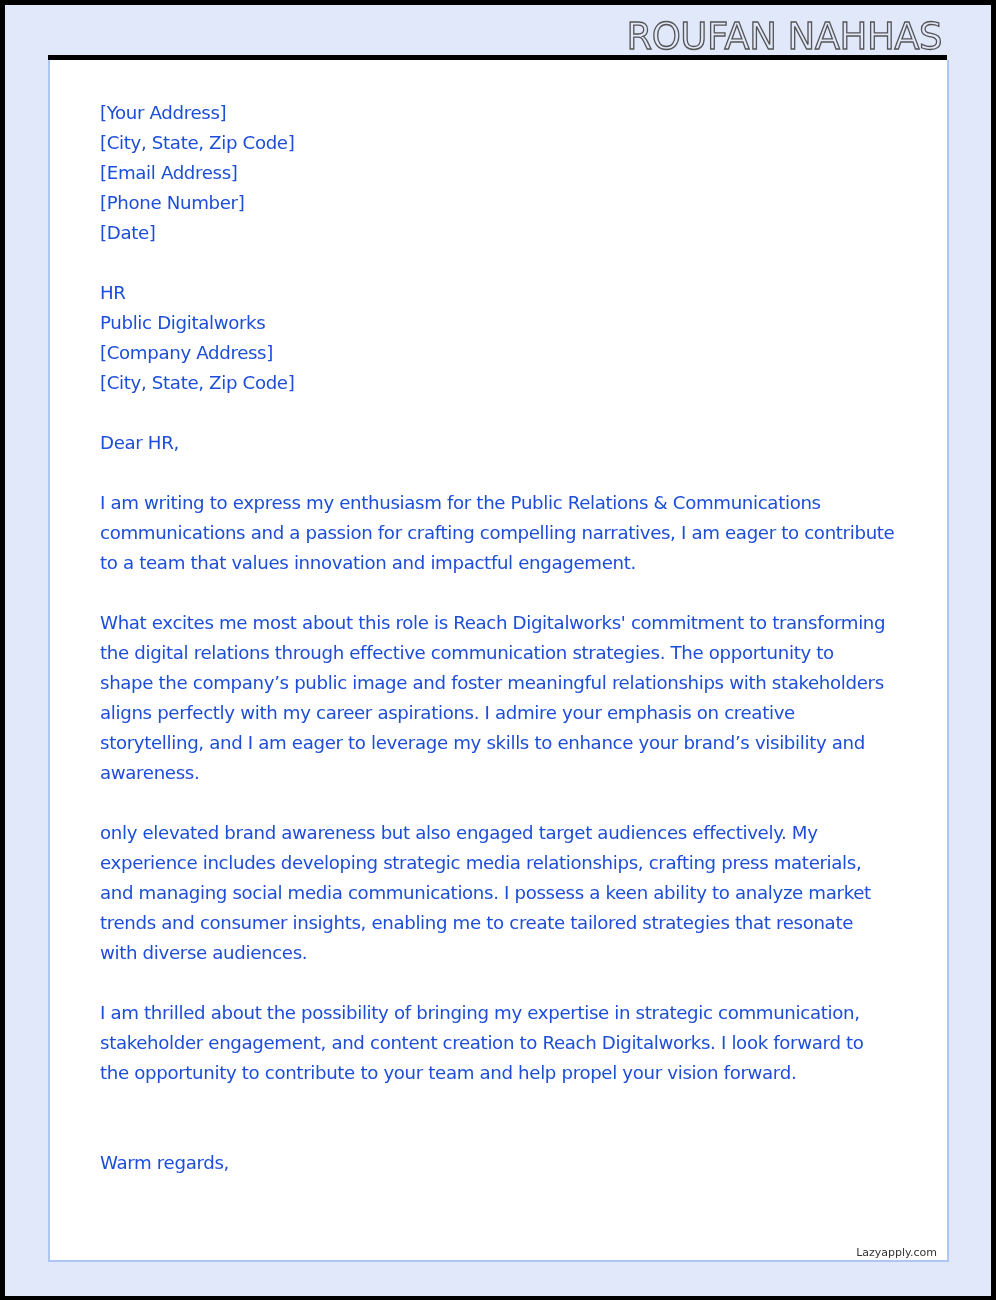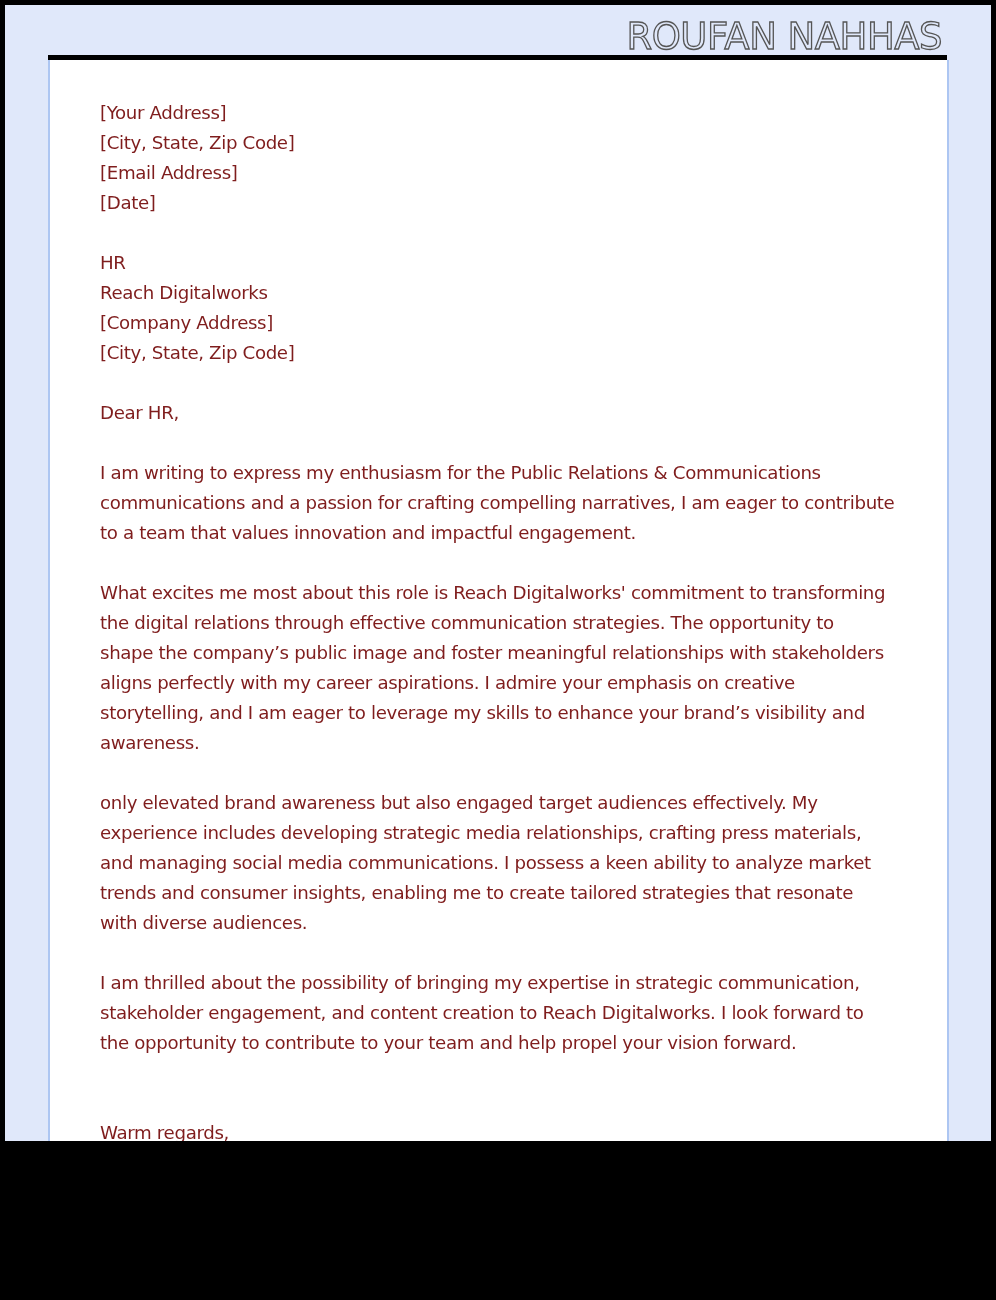--- a/index.html
+++ b/index.html
@@ -2,42 +2,42 @@
 <html><head>
   <meta charset="utf-8">
   <style>
     html, body { margin: 0; padding: 0; }
     body {
       width: 996px; height: 1300px; overflow: hidden;
       background: #000;
       font-family: "DejaVu Sans", "Liberation Sans", sans-serif;
     }
     .frame {
-      position: absolute; left: 5px; top: 5px; width: 986px; height: 1136px;
+      position: absolute; left: 5px; top: 5px; width: 986px; height: 1291px;
       background: #e0e8fa; overflow: hidden;
     }
     .name {
       position: absolute; right: 49px; top: 10px;
       font-family: "DejaVu Sans", "Liberation Sans", sans-serif;
       font-size: 37px; letter-spacing: -0.5px;
       color: #e0e8fa;
       -webkit-text-stroke: 1.3px #555;
       line-height: 44px;
       white-space: nowrap;
     }
     .topbar {
       position: absolute; left: 43px; top: 50px; width: 899px; height: 5px; background: #000;
     }
     .page {
       position: absolute; left: 43px; top: 55px; width: 897px; height: 1200px;
       background: #fff; border: 2px solid #adc6f2; border-top: none;
     }
     .content {
       position: absolute; left: 95px; top: 93px; width: 800px;
-      font-size: 18.2px; line-height: 30px; color: #7f1d1d;
+      font-size: 18.2px; line-height: 30px; color: #1d4ed8;
       letter-spacing: -0.35px;
     }
     .line { display: block; white-space: nowrap; }
     .gap { height: 30px; }
     .footer-brand {
       position: absolute; right: 54px; top: 1240px;
       font-size: 11px; color: #333; line-height: 16px;
     }
   </style>
 </head>
@@ -46,26 +46,27 @@
 <div class="frame">
   <div class="name">ROUFAN NAHHAS</div>
   <div class="topbar"></div>
   <div class="page"></div>
 
   <div class="content">
     <div>
       <span class="line">[Your Address]</span>
       <span class="line">[City, State, Zip Code]</span>
       <span class="line">[Email Address]</span>
+      <span class="line">[Phone Number]</span>
       <span class="line">[Date]</span>
     </div>
     <div class="gap"></div>
     <div>
       <span class="line">HR</span>
-      <span class="line">Reach Digitalworks</span>
+      <span class="line">Public Digitalworks</span>
       <span class="line">[Company Address]</span>
       <span class="line">[City, State, Zip Code]</span>
     </div>
     <div class="gap"></div>
     <span class="line">Dear HR,</span>
     <div class="gap"></div>
 
     <div>
       <span class="line">I am writing to express my enthusiasm for the Public Relations &amp; Communications</span>
       <span class="line">communications and a passion for crafting compelling narratives, I am eager to contribute</span>

